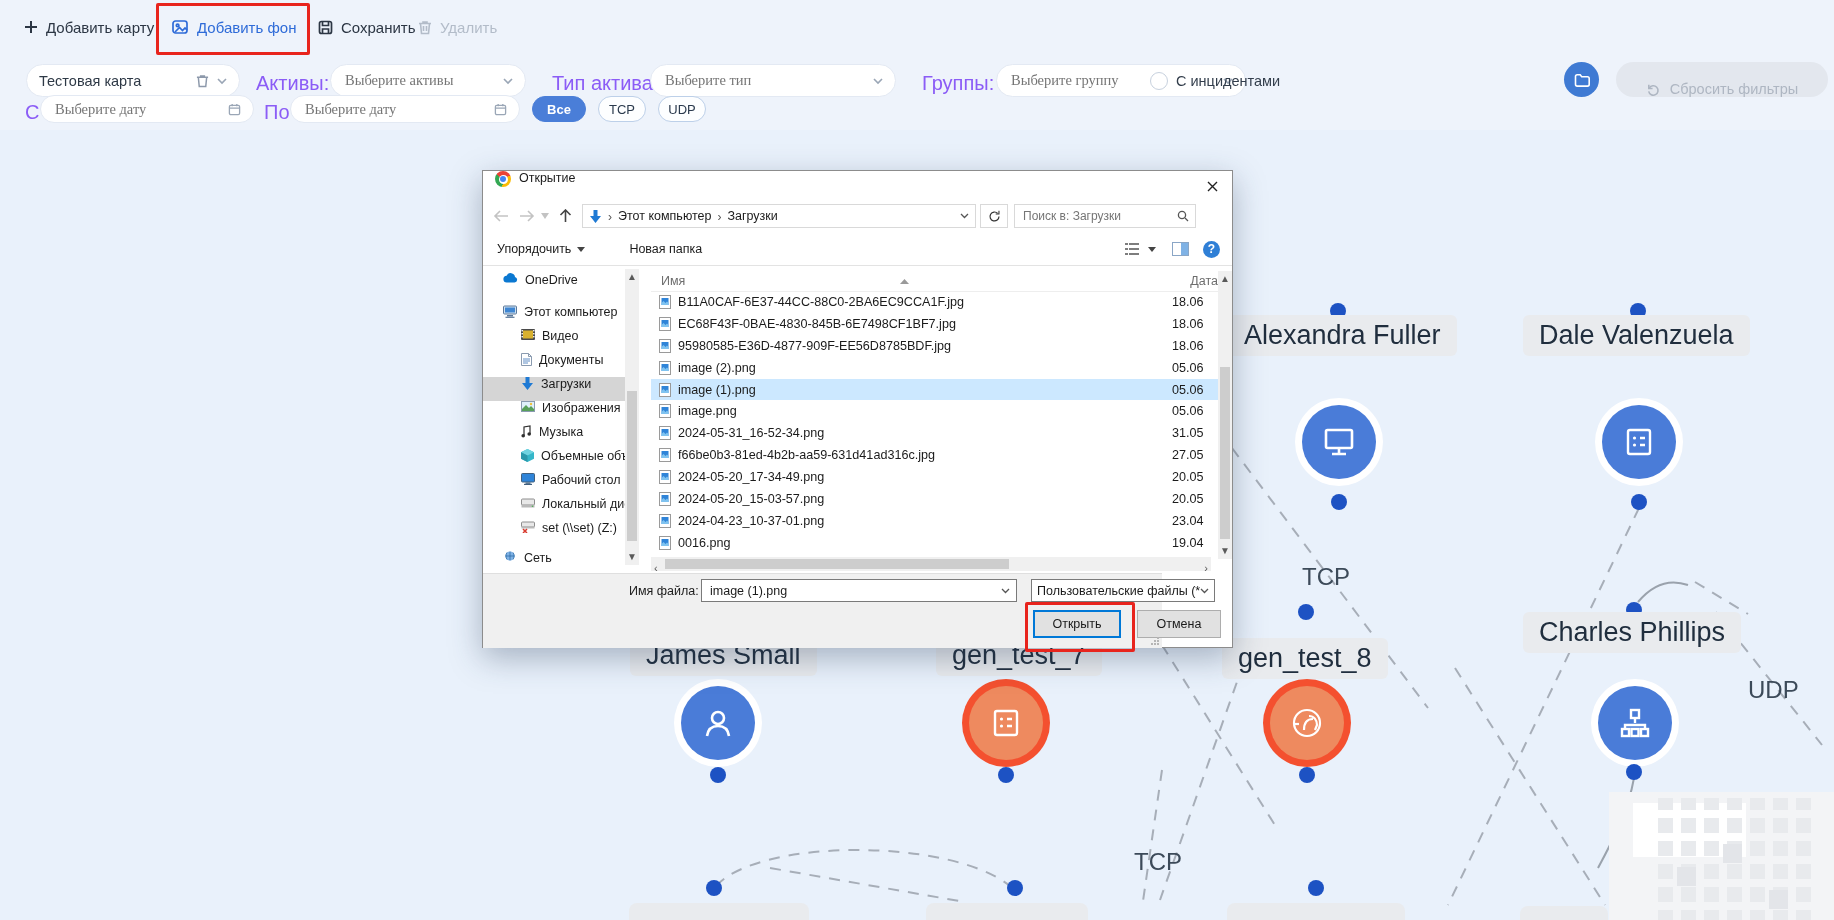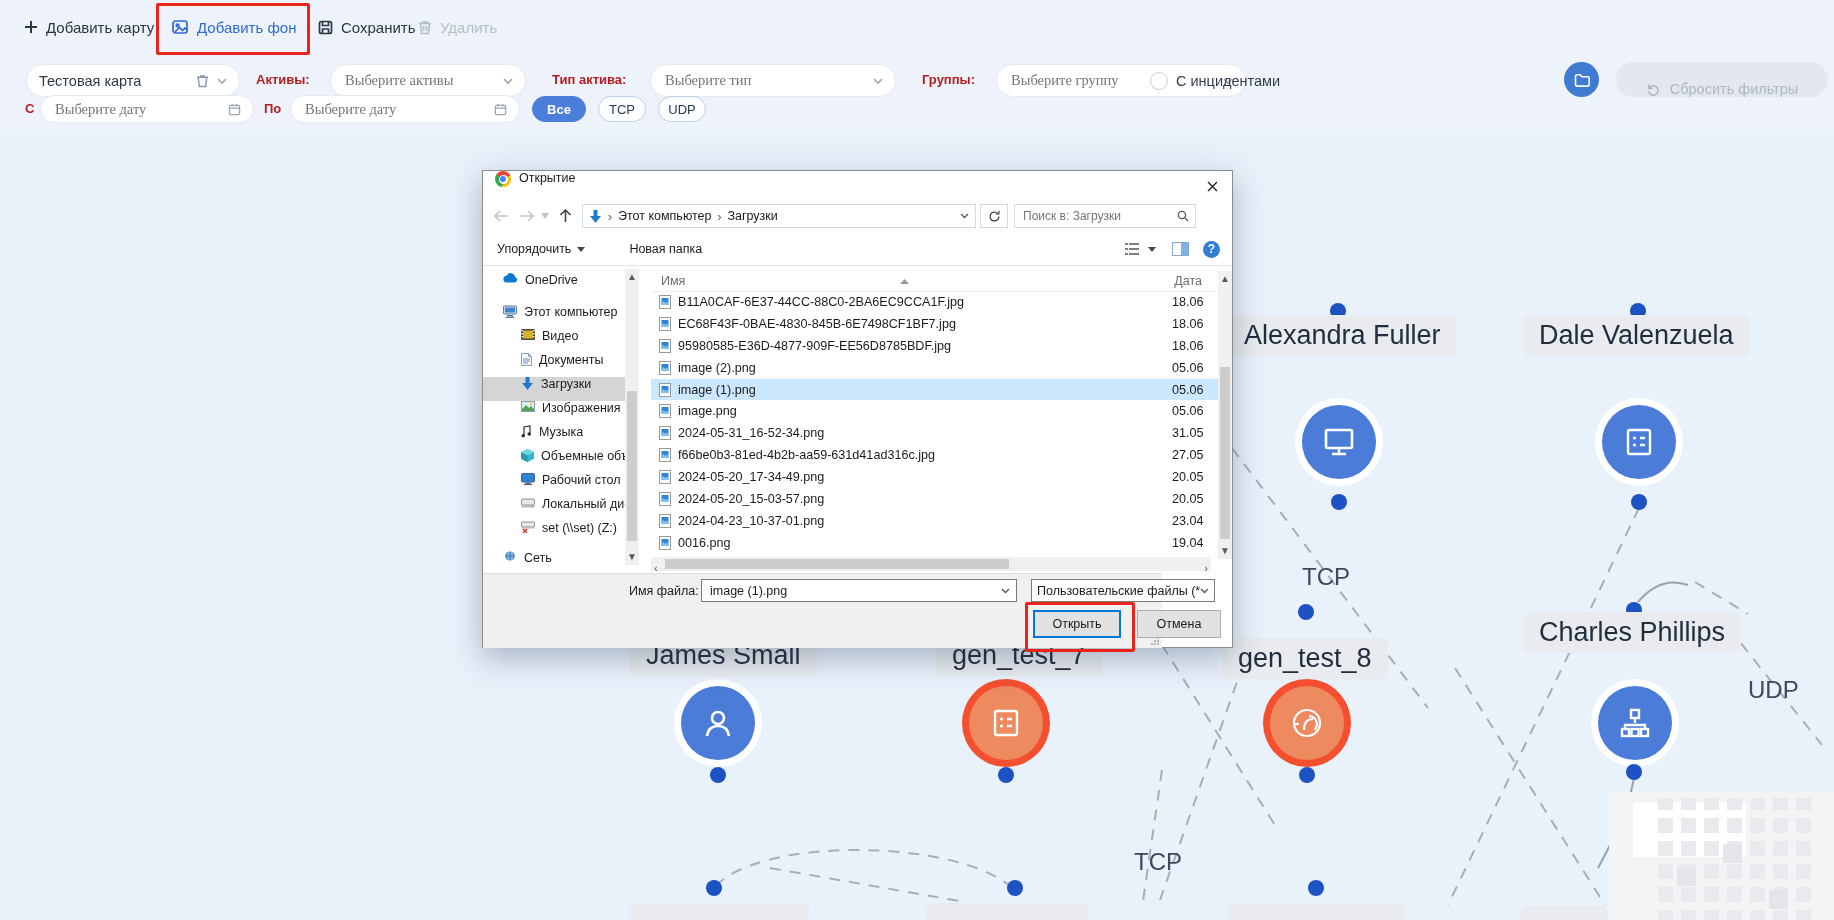--- a/index.html
+++ b/index.html
@@ -8,21 +8,21 @@
   .abs{position:absolute}
   
   .topbar{left:0;top:0;width:1834px;height:130px;background:#eef3fb}
   .tbtn{display:flex;align-items:center;gap:8px;font-size:15px;color:#2c3644;cursor:pointer}
   .tbtn.blue{color:#2e6bd8}
   .tbtn.disabled{color:#b3bcc9}
   .redbox{border:3px solid #e8241d;border-radius:2px;z-index:30;pointer-events:none}
   .pill{background:#fff;border:1px solid #e3e9f3;border-radius:18px;display:flex;align-items:center;box-sizing:border-box;padding:0 12px;gap:8px}
   .ph{color:#b3bdcb;font-size:14.5px;flex:1;border:none;outline:none;background:transparent;min-width:0;font-family:Liberation Serif, serif}
   .val{color:#2e3946;font-size:14.5px;flex:1}
-  .flbl{font-size:13px;color:#b91c1c;font-weight:700}
+  .flbl{font-size:20px;color:#8b5cf6;font-weight:400}
   .chev{width:10px;height:10px;flex:none}
   .protopill{border:1px solid #bdd0e9;background:#fdfeff;border-radius:14px;display:flex;align-items:center;justify-content:center;font-size:13px;color:#2b3a4d;box-sizing:border-box}
   .protopill.on{background:#4a7ed8;border-color:#4a7ed8;color:#fff;font-weight:700}
   
   .nlabel{background:#e9ebee;border-radius:6px;color:#202e3e;font-size:27px;padding:5px 16px;white-space:nowrap;box-sizing:border-box}
   .node{width:74px;height:74px;border-radius:50%;display:flex;align-items:center;justify-content:center}
   .node.blue{background:#4a7cd8;box-shadow:0 0 0 7px #fff}
   .node.orange{background:#ee8a5f;box-shadow:0 0 0 7px #f4502f}
   .dot{width:16px;height:16px;border-radius:50%;background:#1d52c3}
   .edgelbl{font-size:24px;color:#3c4a59}
@@ -532,21 +532,21 @@
       <div class="abs sarr" style="left:0;bottom:3px;width:14px;text-align:center">▼</div>
     </div>
 
     <div class="abs" style="left:168px;top:100px;width:567px;height:20px;border-bottom:1px solid #eee;display:flex;align-items:center">
       <span class="dtext grey" style="margin-left:10px">Имя</span>
       <span style="margin-left:215px">
         <svg width="9" height="5" viewBox="0 0 9 5" fill="#9a9a9a">
             <path d="M4.5 0L9 5H0z"></path>
           </svg>
       </span>
-      <span class="dtext grey" style="margin-left:auto;margin-right:16px">Дата</span>
+      <span class="dtext grey" style="margin-left:auto;margin-right:0">Дата</span>
     </div>
     <div class="abs" style="left:168px;top:120px;width:567px;height:264px;overflow:hidden">
       <div class="frow">
         <span>
             <svg width="12" height="14" viewBox="0 0 12 14">
               <rect x="0.5" y="0.5" width="11" height="13" fill="#fff" stroke="#9a9a9a"></rect>
               <rect x="2.5" y="3" width="7" height="7" fill="#2f84d8"></rect>
               <path d="M2.5 8l2-2 2 2 1.5-1.5 1.5 1.5v2h-7z" fill="#7fc3f0"></path>
             </svg>
           </span>

